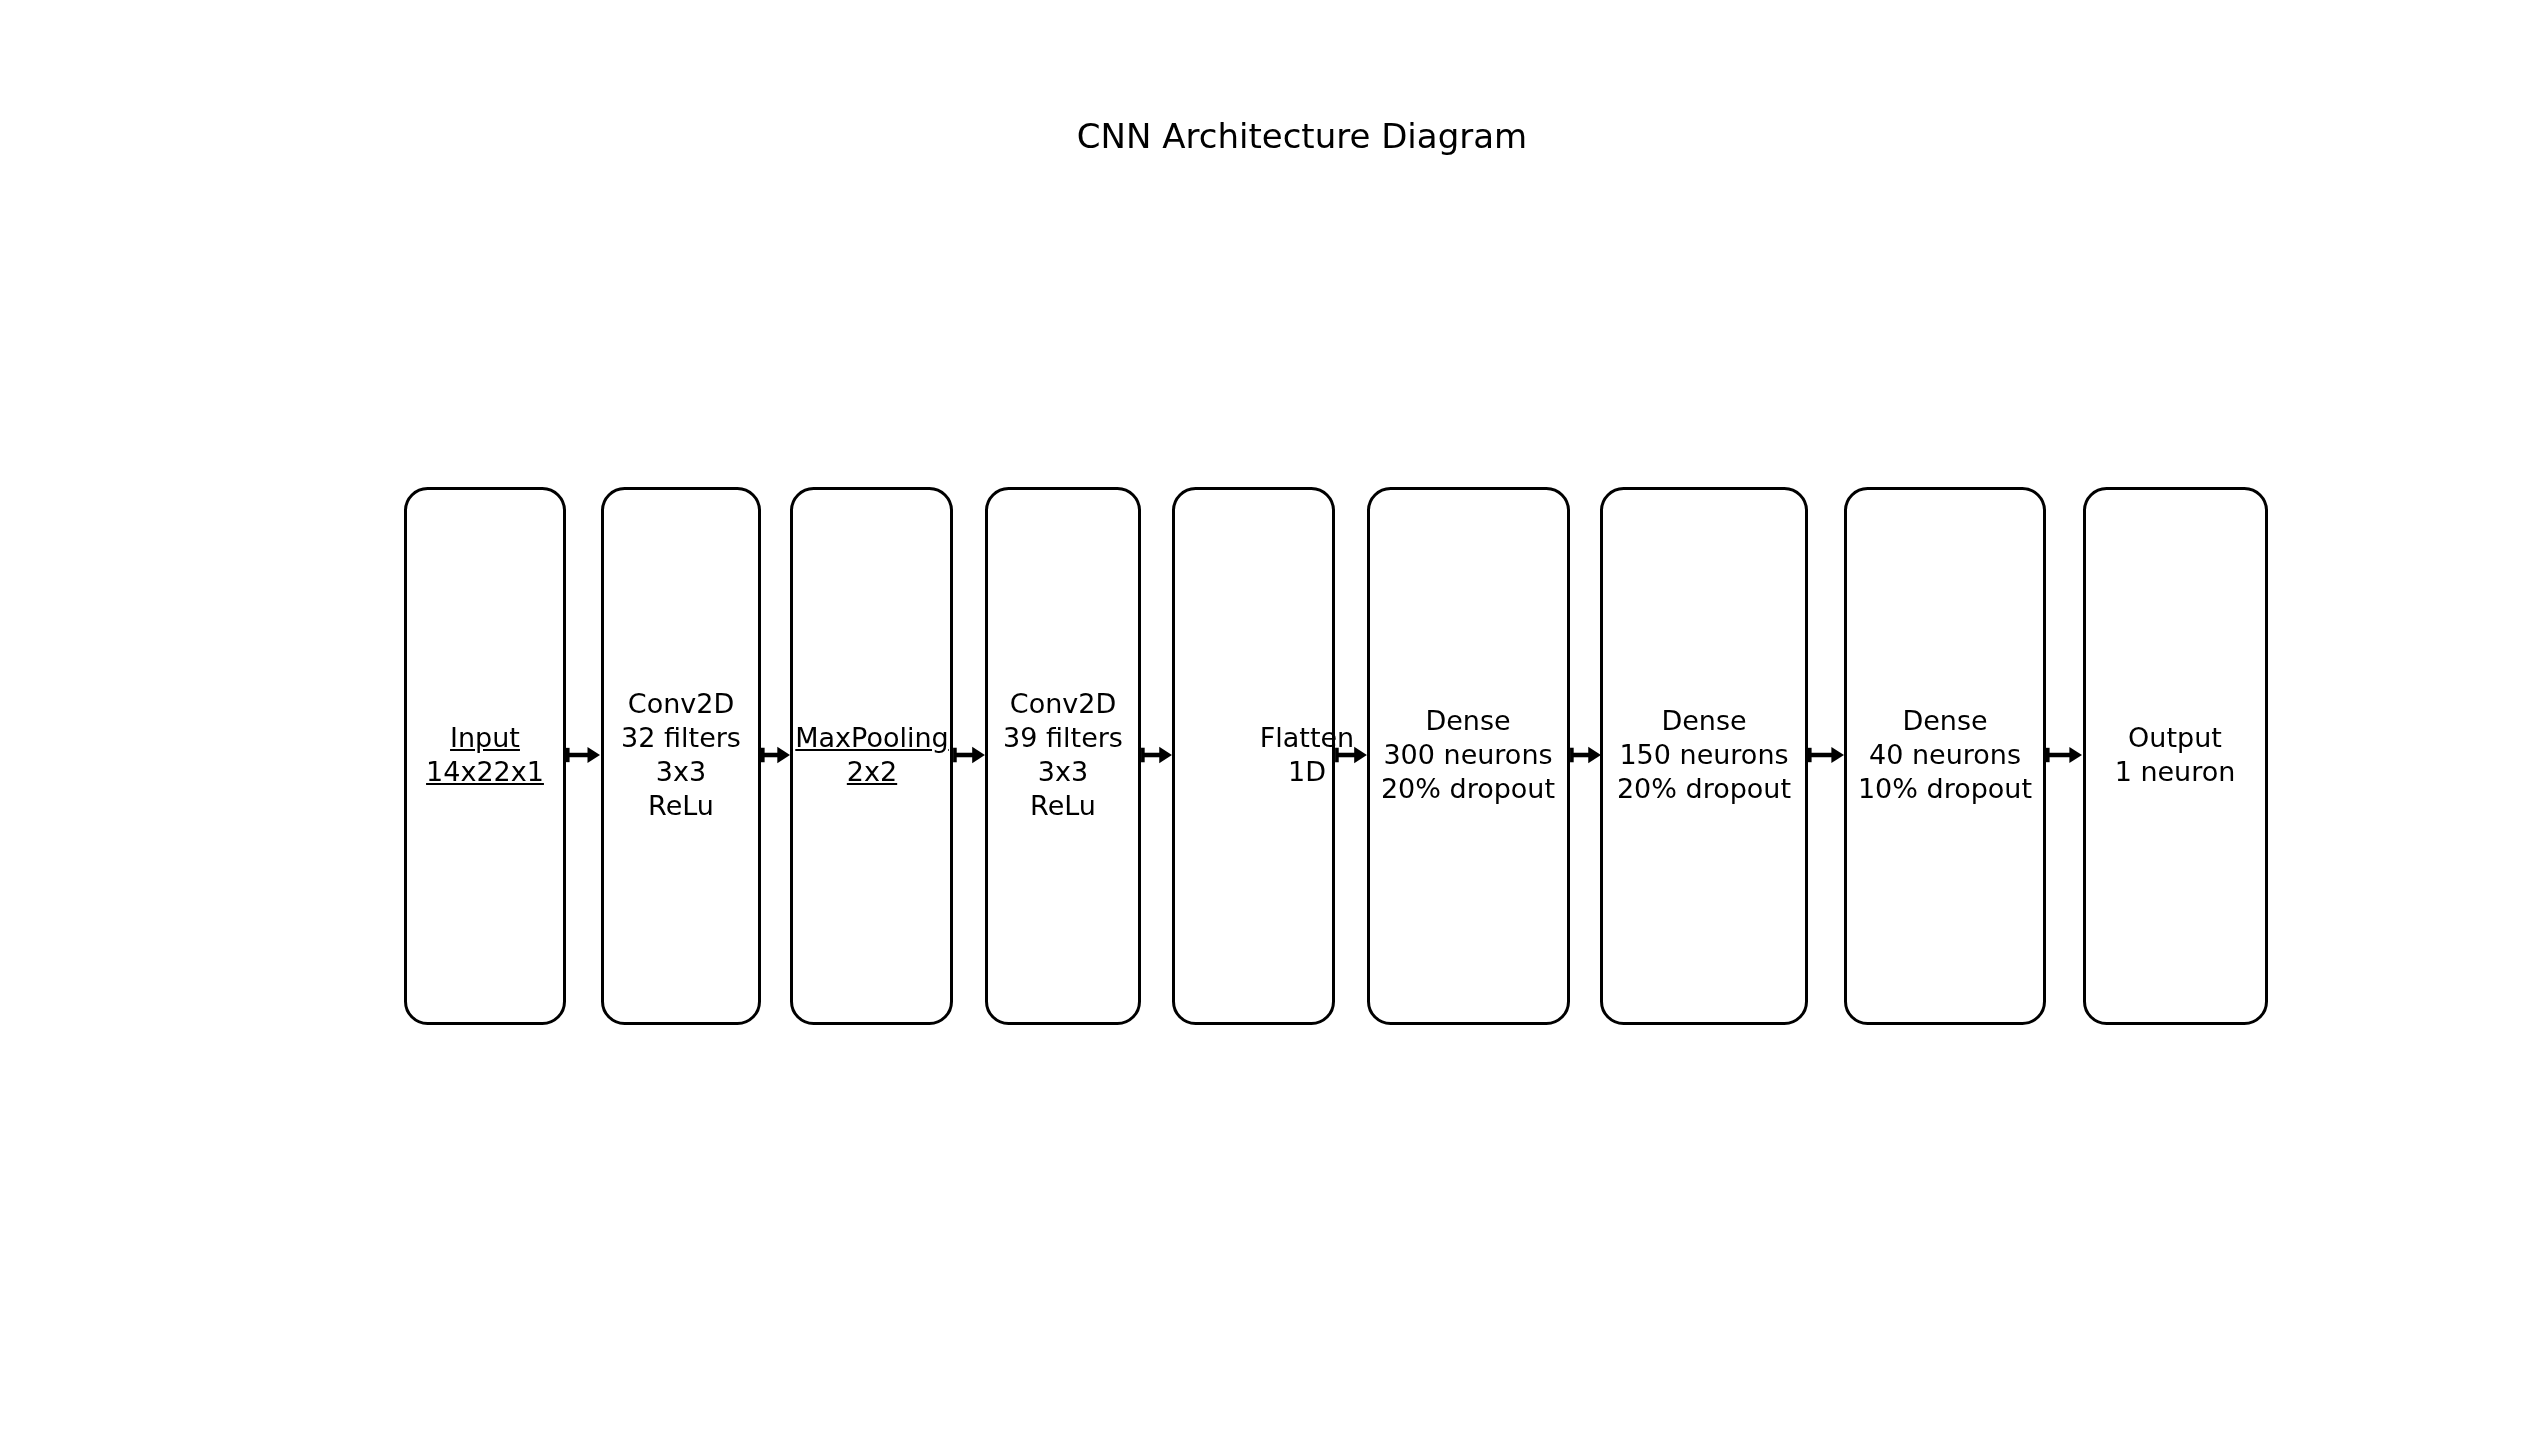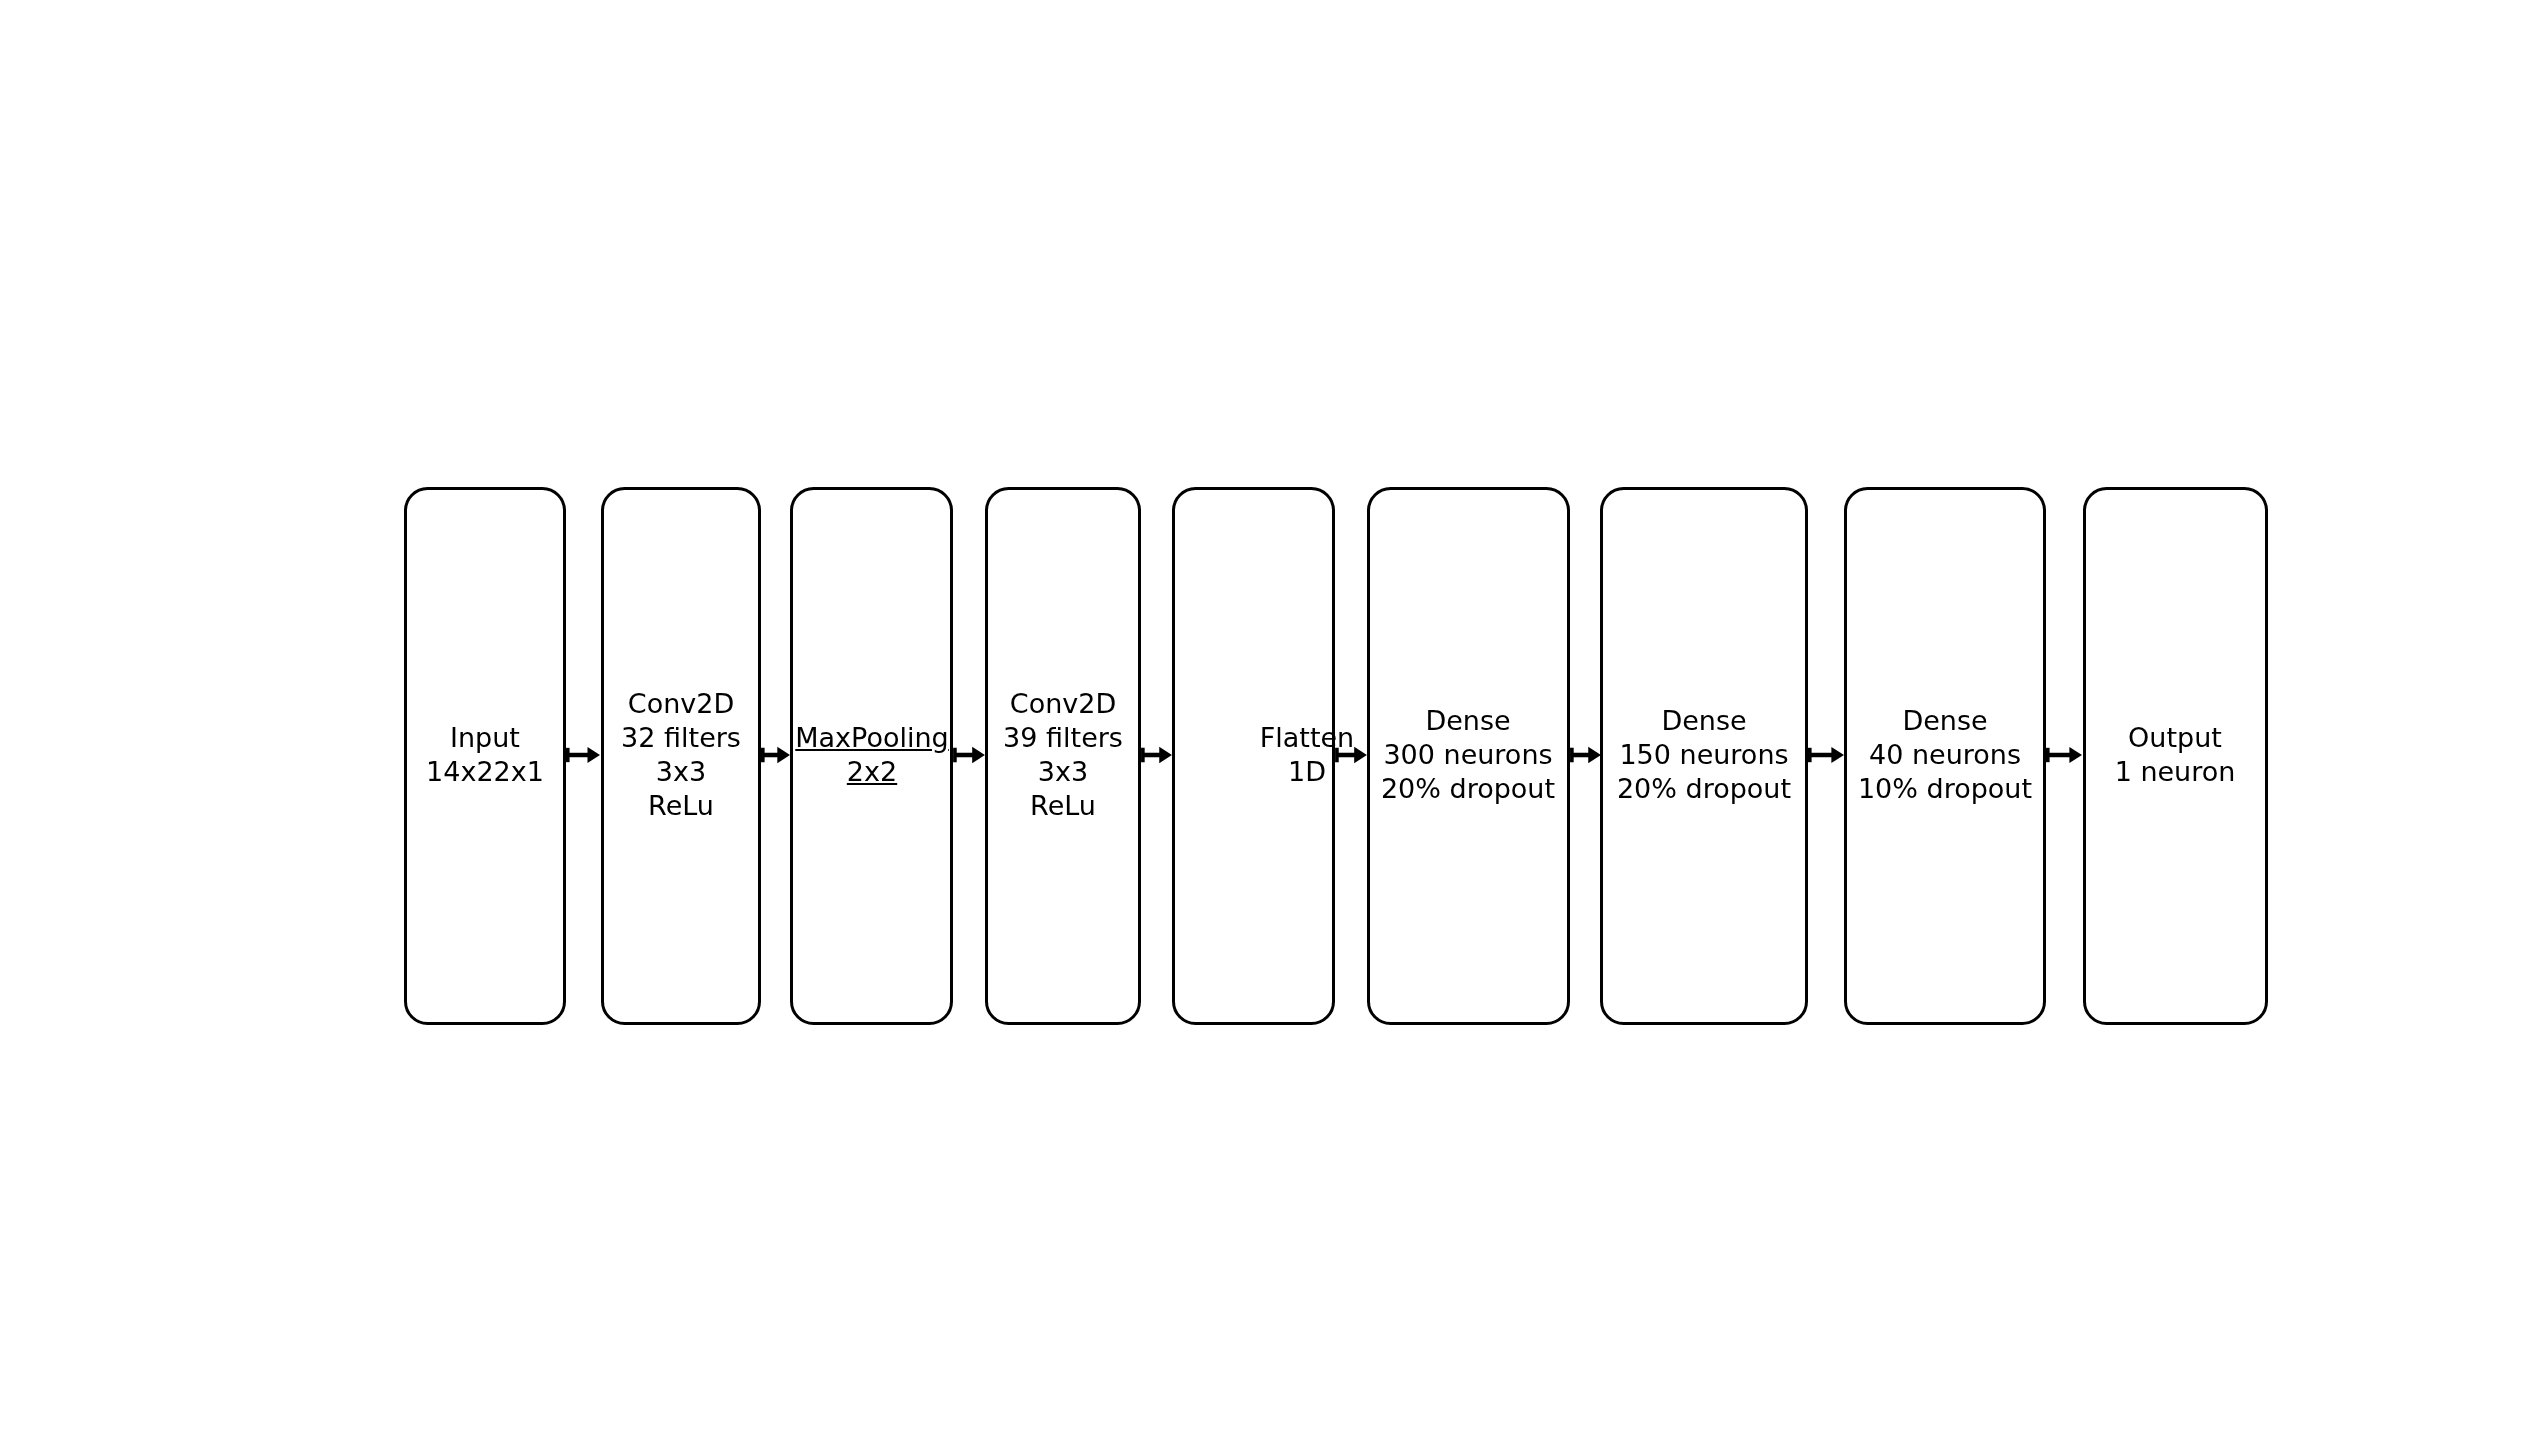--- a/index.html
+++ b/index.html
@@ -76,24 +76,27 @@
   .arrow svg {
     display: block;
     overflow: visible;
   }
 </style>
 </head>
 <body>
 
 <div id="canvas">
 
+  <div id="title-wrap">
+    <span>CNN Architecture Diagram</span>
+  </div>
 
   <div id="layer-stack">
       <div class="layer-box" style="left: 404px; width: 162px; border-color: rgb(0, 0, 0);"></div>
-      <div class="layer-label" style="left: 485px;">
+      <div class="layer-label" style="left: 485px; text-decoration: underline;">
         <div>Input</div>
         <div>14x22x1</div>
       </div>
       <div class="layer-box" style="left: 601px; width: 160px; border-color: rgb(0, 0, 0);"></div>
       <div class="layer-label" style="left: 681px;">
         <div>Conv2D</div>
         <div>32 filters</div>
         <div>3x3</div>
         <div>ReLu</div>
       </div>

